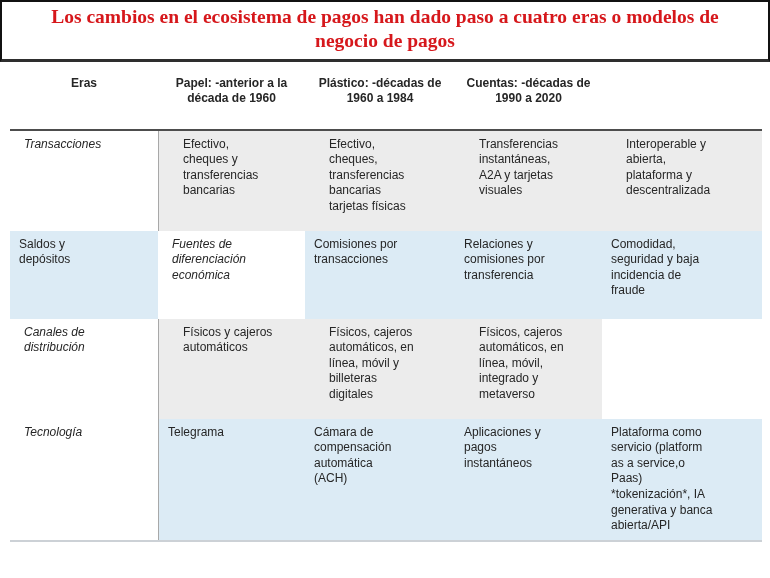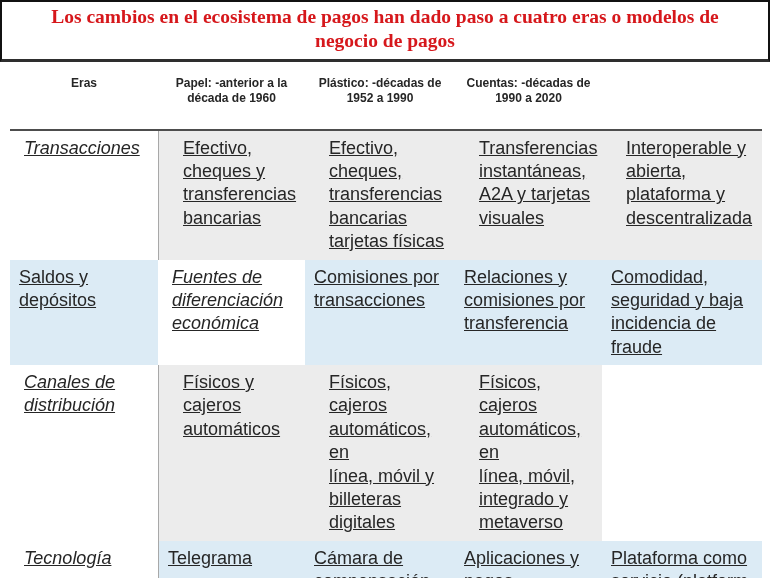--- a/index.html
+++ b/index.html
@@ -37,24 +37,23 @@
     padding-top:3px;
   }
   .th{
     text-align:center;font-weight:700;font-size:12px;line-height:1.3;
     padding:2px 2px 4px;
   }
   .tr{
     display:grid;grid-template-columns:var(--cols);
   }
   .td{
-    font-size:18px;line-height:1.3;
+    font-size:12px;line-height:1.3;
     padding:6px 8px 6px 9px;
     white-space:pre-line;
-    text-decoration:underline;
   }
   .rowlabel{
     font-style:italic;background:#fff;padding-left:14px;
   }
   .datacell:nth-child(2){border-left:1px solid var(--divider);}
   .stripe-gray .datacell{background:var(--gray);padding-left:24px;}
   .stripe-blue .datacell{background:var(--blue);}
 </style>
 </head>
 <body>
@@ -66,21 +65,21 @@
   </div>
 
   <div class="tablewrap">
     <div class="thead" id="thead">
         <div class="th">Eras</div>
         <div class="th">Papel:
 -anterior a la
 década de 1960</div>
         <div class="th">Plástico:
 -décadas de
-1952 a 1990</div>
+1960 a 1984</div>
         <div class="th">Cuentas:
 -décadas de
 1990 a 2020</div>
       </div>
     <div id="tbody">
         <div class="tr stripe-gray" style="min-height: 100px;">
           <div class="td rowlabel">Transacciones</div>
           <div class="td datacell">Efectivo,
 cheques y
 transferencias

